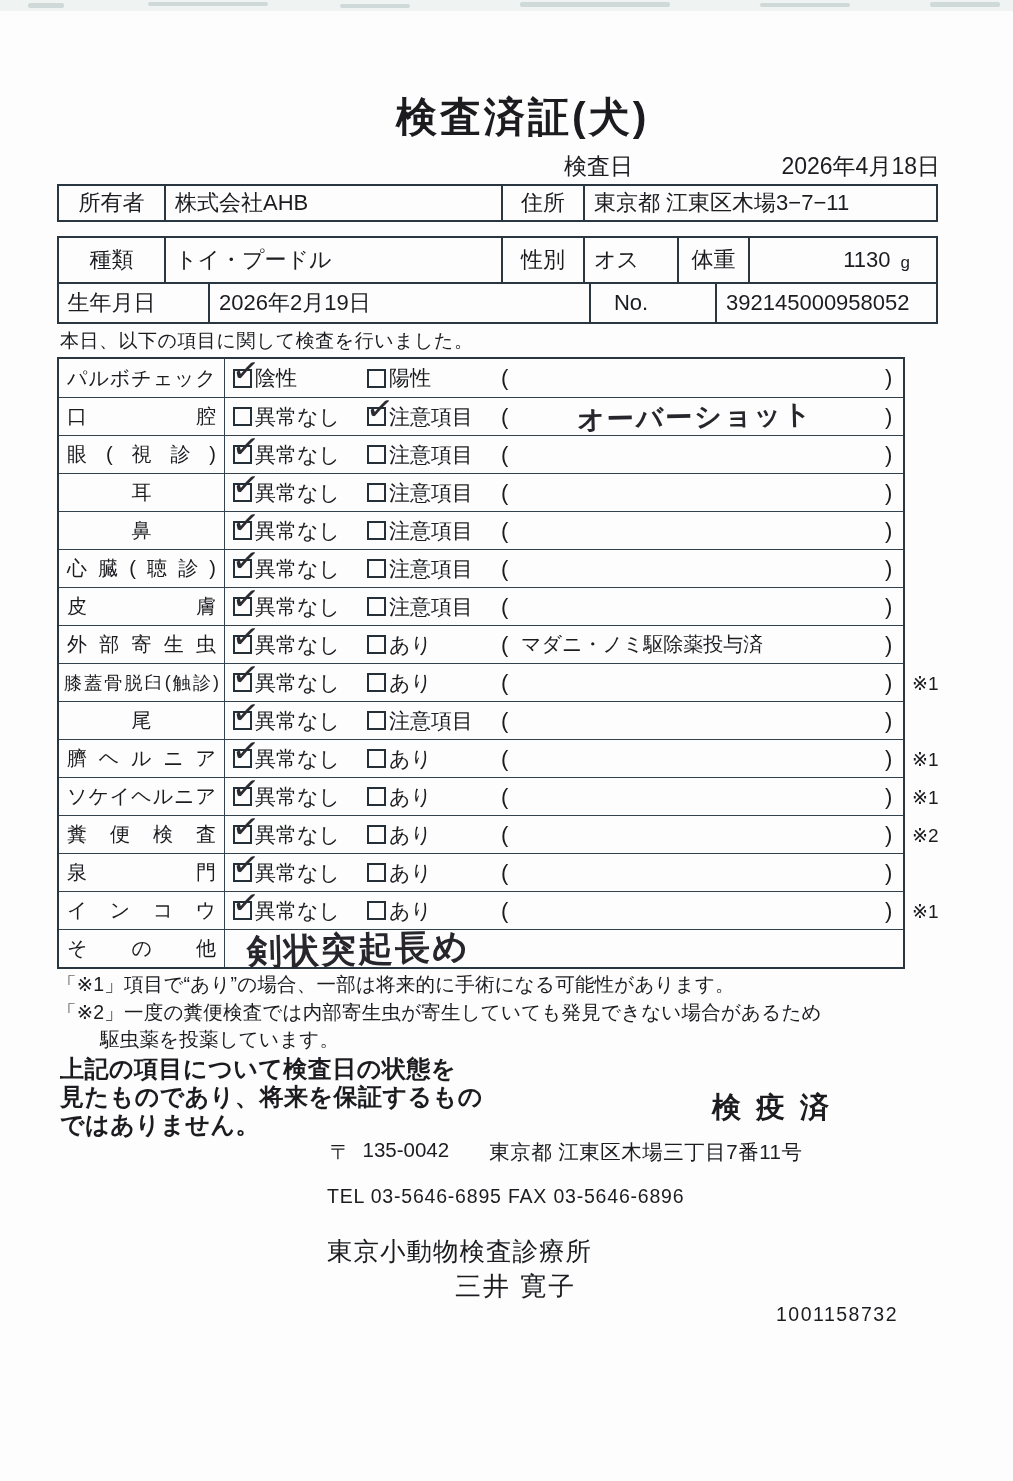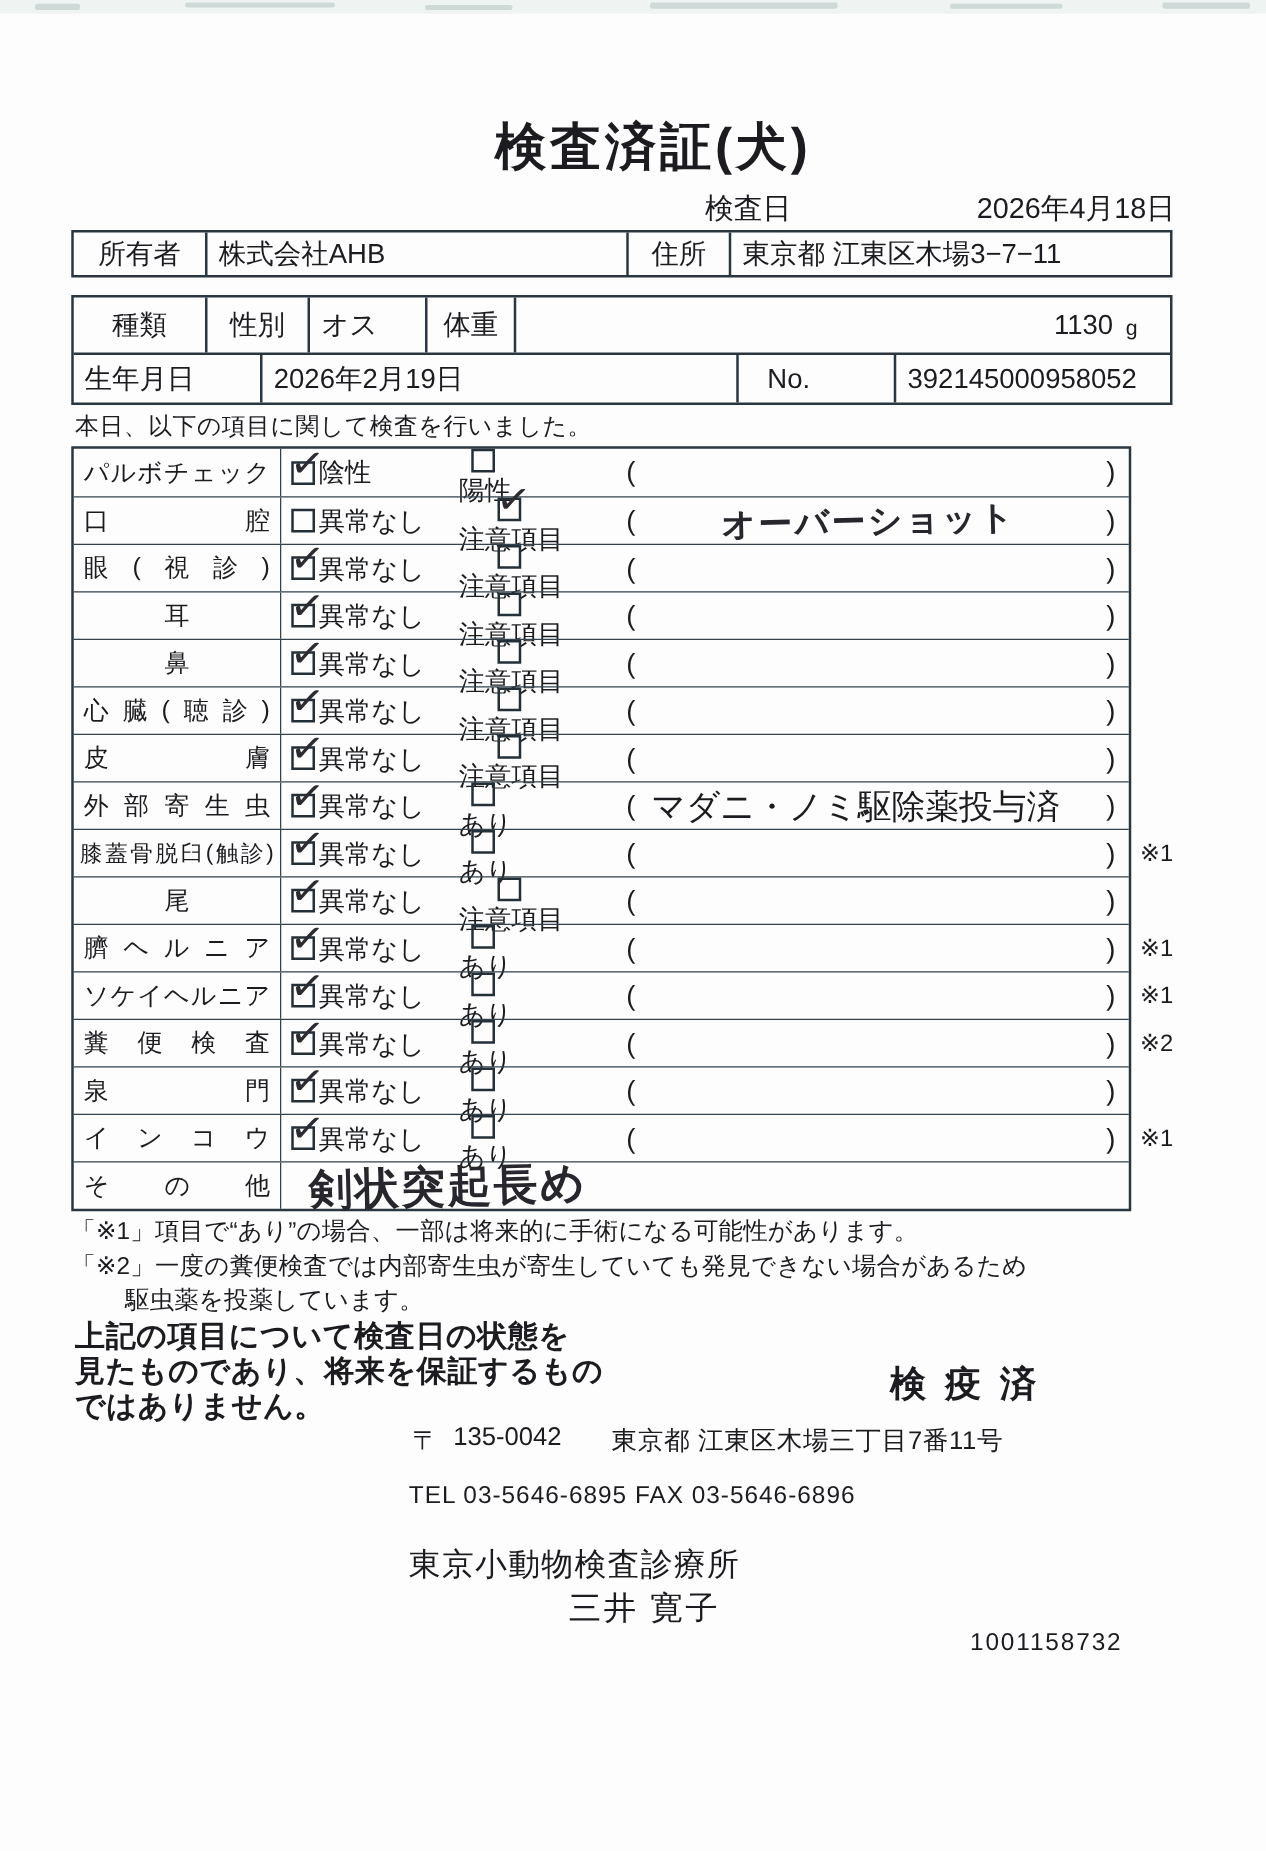--- a/index.html
+++ b/index.html
@@ -44,31 +44,31 @@
   .cl-row + .cl-row{border-top:1.5px solid #33424d;}
   .cl-label{
     position:absolute;left:0;top:0;bottom:0;width:166px;box-sizing:border-box;
     border-right:1.5px solid #33424d;display:flex;align-items:center;
     padding:0 8px;font-size:20px;justify-content:space-between;
   }
   .cl-label.center{justify-content:center;}
   .cl-label.tight{font-size:18px;padding:0 5px;}
   .opt{position:absolute;top:0;bottom:0;display:flex;align-items:center;font-size:21px;}
   .opt1{left:174px;}
-  .opt2{left:308px;flex-direction:column;}
+  .opt2{left:308px;}
   .cb{width:15px;height:15px;border:2px solid #242f38;flex:none;margin-right:3px;position:relative;background:#fff0;}
   .cb.checked::after{
     content:"✓";position:absolute;left:-3px;top:-17px;font-size:33px;line-height:1;
     font-weight:bold;color:#2b2b31;transform:rotate(7deg);font-family:"DejaVu Sans",sans-serif;
   }
   .popen{position:absolute;left:442px;top:0;bottom:0;display:flex;align-items:center;font-size:22px;}
   .pclose{position:absolute;left:826px;top:0;bottom:0;display:flex;align-items:center;font-size:22px;}
   .pcontent{position:absolute;top:0;bottom:0;display:flex;align-items:center;}
   .pc-hand{left:455px;width:362px;justify-content:center;}
-  .pc-print{left:462px;width:350px;justify-content:flex-start;font-size:27px;}
+  .pc-print{left:462px;width:350px;justify-content:flex-start;font-size:20px;}
   .note{position:absolute;left:853px;top:50%;transform:translateY(-50%);font-size:19px;white-space:nowrap;}
   .hand{
     font-weight:600;color:#26262c;letter-spacing:2px;
     transform:rotate(-1.5deg);
   }
   .hand-paren{font-size:27px;}
   .other-text{position:absolute;left:188px;top:-4px;font-size:35px;white-space:nowrap;}
 
   .fn{position:absolute;font-size:19.5px;letter-spacing:0.2px;text-align:right;}
   .fn1{left:57px;top:971px;}
@@ -111,20 +111,21 @@
       <div class="cell lab w-lab1">所有者</div>
       <div class="cell val w-val1">株式会社AHB</div>
       <div class="cell lab w-lab2">住所</div>
       <div class="cell val w-flex">東京都 江東区木場3−7−11</div>
     </div>
   </div>
 
   <div class="tbl tbl2">
     <div class="t-row r1">
       <div class="cell lab w-lab1">種類</div>
+      <div class="cell val w-val1">トイ・プードル</div>
       <div class="cell lab w-lab2">性別</div>
       <div class="cell val w-sex">オス</div>
       <div class="cell lab w-wt">体重</div>
       <div class="cell weight-val w-flex">
         <span>1130</span>
         <span class="unit">g</span>
       </div>
     </div>
     <div class="t-row r2">
       <div class="cell lab w-lab1">生年月日</div>

